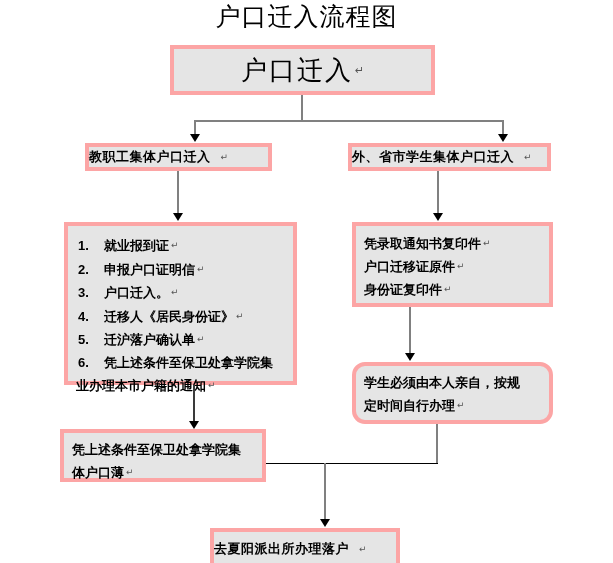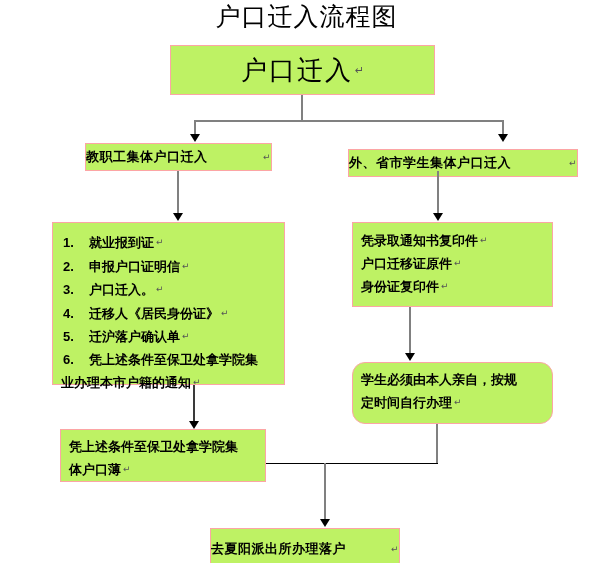--- a/index.html
+++ b/index.html
@@ -23,55 +23,56 @@
     text-align: center;
     font-size: 25px;
     line-height: 30px;
     color: #000000;
     letter-spacing: 1px;
     font-family: Liberation Serif, serif;
   }
   .box {
     position: absolute;
     box-sizing: border-box;
-    border: 1px solid #fca5a5;
-    background: #bef264;
+    border: 4px solid #fca5a5;
+    background: #e5e5e5;
     color: #000000;
     font-family: "Liberation Sans", "DejaVu Sans", sans-serif;
   }
   
   .box-main {
     display: flex;
     align-items: center;
     justify-content: center;
     font-family: "Liberation Serif", "DejaVu Serif", serif;
     font-size: 26px;
     letter-spacing: 2px;
     font-weight: normal;
   }
   .box-level2 {
     display: flex;
     align-items: center;
-    justify-content: space-between;
+    justify-content: flex-start;
     font-size: 13px;
     font-weight: bold;
     letter-spacing: 0.5px;
     gap: 8px;
   }
   .box-text {
     font-size: 13px;
     font-weight: bold;
     line-height: 22px;
     padding: 6px 8px 4px 8px;
   }
   .box-list {
     font-size: 13px;
     font-weight: bold;
     line-height: 22.5px;
     padding: 8px 6px 4px 10px;
+    margin-left: 12px;
   }
   .list-row {
     white-space: nowrap;
   }
   .list-num {
     display: inline-block;
     width: 26px;
   }
   .cont {
     white-space: nowrap;
@@ -140,21 +141,21 @@
   <div class="vline" style="left:194px; top:120px; height:16px;"></div>
   <div class="arrow-down" style="left:190px; top:134px;"></div>
   <div class="vline" style="left:502px; top:120px; height:16px;"></div>
   <div class="arrow-down" style="left:498px; top:134px;"></div>
 
   <div class="box box-level2" style="left:85px; top:143px; width:187px; height:28px;">
     <span>教职工集体户口迁入</span>
       <span class="pilcrow">↵</span>
   </div>
 
-  <div class="box box-level2" style="left:348px; top:149px; width:230px; height:28px;">
+  <div class="box box-level2" style="left:348px; top:143px; width:203px; height:28px;">
     <span>外、省市学生集体户口迁入</span>
       <span class="pilcrow">↵</span>
   </div>
 
   <div class="vline" style="left:177px; top:171px; height:44px;"></div>
   <div class="arrow-down" style="left:173px; top:213px;"></div>
 
   <div class="vline" style="left:437px; top:171px; height:44px;"></div>
   <div class="arrow-down" style="left:433px; top:213px;"></div>
 

